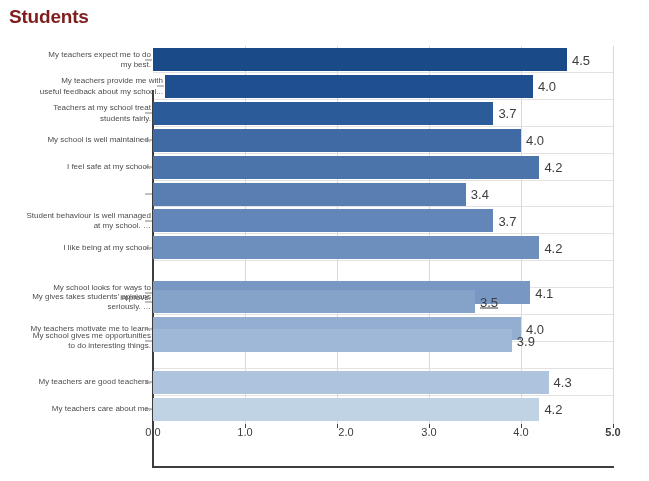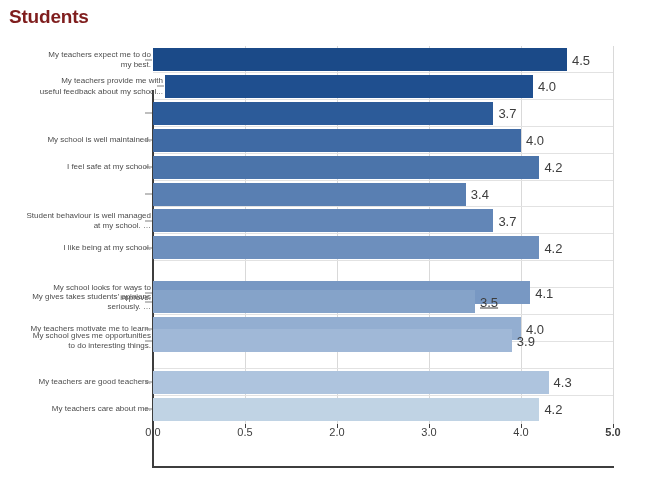--- a/index.html
+++ b/index.html
@@ -173,20 +173,22 @@
     <div class="bar-value" style="left: 572px;">4.5</div>
   </div>
 <div class="row" style="top: 72.9px; margin-left: 12px;">
     <div class="row-label">My teachers provide me with
 useful feedback about my school...</div>
     <div class="tickmark"></div>
     <div class="bar" style="width: 368px; background: rgb(31, 79, 143);"></div>
     <div class="bar-value" style="left: 526px;">4.0</div>
   </div>
 <div class="row" style="top: 99.8px;">
+    <div class="row-label">Teachers at my school treat
+students fairly.</div>
     <div class="tickmark"></div>
     <div class="bar" style="width: 340.4px; background: rgb(44, 91, 153);"></div>
     <div class="bar-value" style="left: 498.4px;">3.7</div>
   </div>
 <div class="row" style="top: 126.7px;">
     <div class="row-label">My school is well maintained.</div>
     <div class="tickmark"></div>
     <div class="bar" style="width: 368px; background: rgb(63, 106, 164);"></div>
     <div class="bar-value" style="left: 526px;">4.0</div>
   </div>
@@ -249,21 +251,21 @@
   </div>
 <div class="row" style="top: 395.7px;">
     <div class="row-label">My teachers care about me.</div>
     <div class="tickmark"></div>
     <div class="bar" style="width: 386.4px; background: rgb(192, 211, 228);"></div>
     <div class="bar-value" style="left: 544.4px;">4.2</div>
   </div>
 <div class="xtick-mark" style="left: 153px;"></div>
 <div class="xtick" style="left: 153px;">0.0</div>
 <div class="xtick-mark" style="left: 245px;"></div>
-<div class="xtick" style="left: 245px;">0.5</div>
+<div class="xtick" style="left: 245px;">1.0</div>
 <div class="xtick-mark" style="left: 337px;"></div>
-<div class="xtick" style="left: 337px;">2.0</div>
+<div class="xtick" style="left: 346px;">2.0</div>
 <div class="xtick-mark" style="left: 429px;"></div>
 <div class="xtick" style="left: 429px;">3.0</div>
 <div class="xtick-mark" style="left: 521px;"></div>
 <div class="xtick" style="left: 521px;">4.0</div>
 <div class="xtick-mark" style="left: 613px;"></div>
 <div class="xtick" style="left: 613px; font-weight: bold;">5.0</div>
 
 </body></html>

